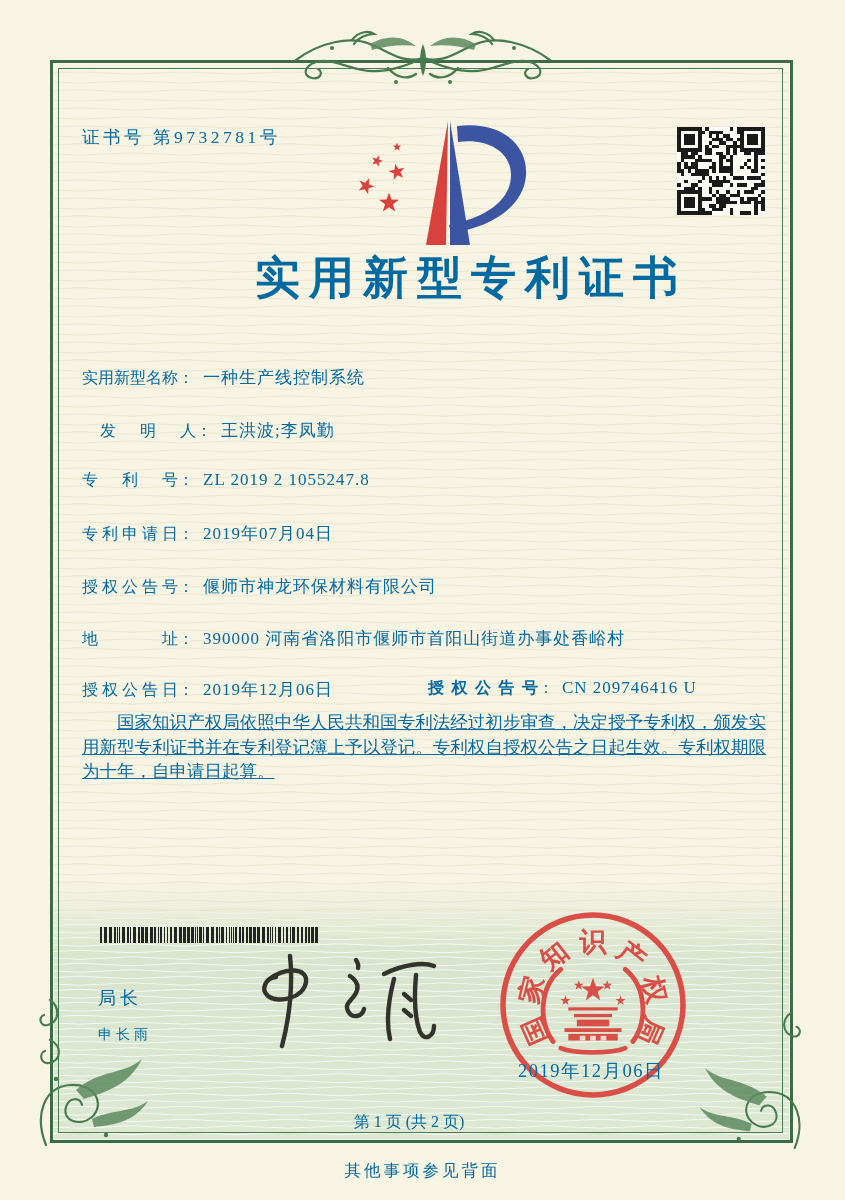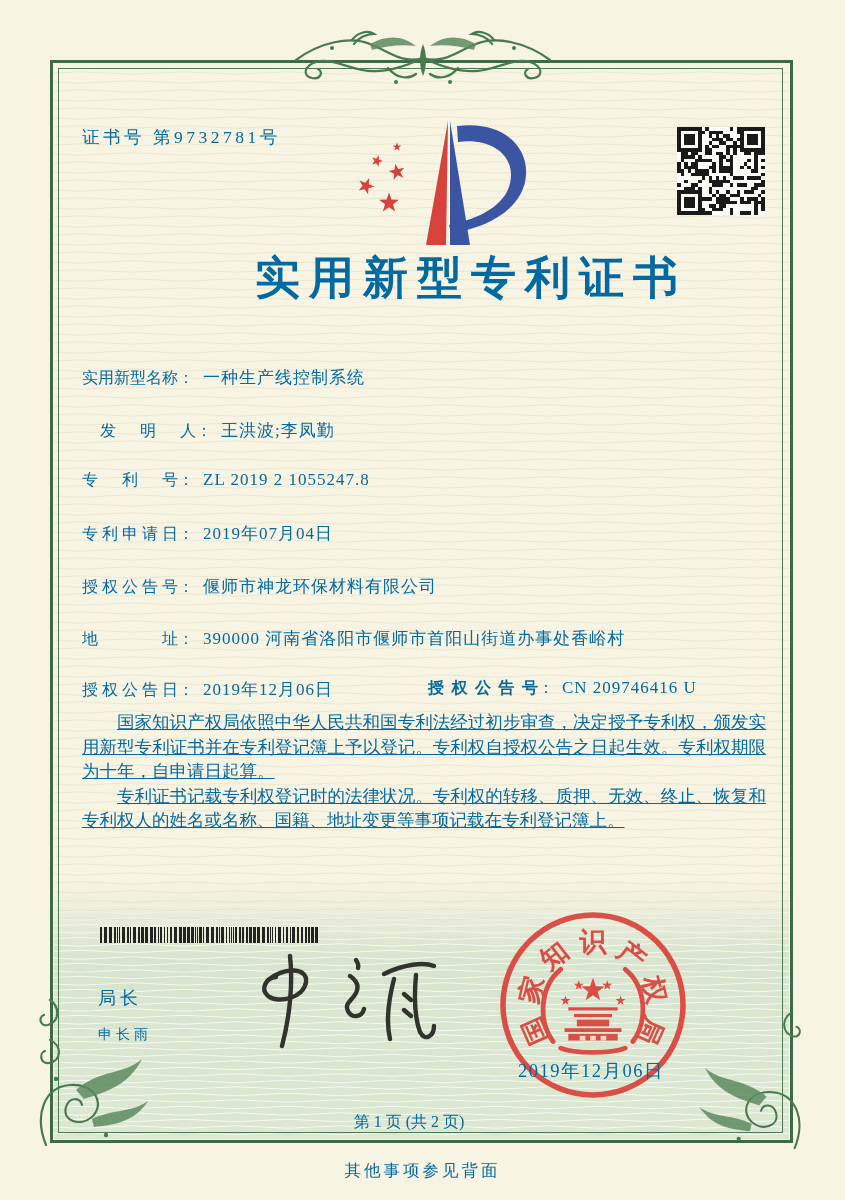--- a/index.html
+++ b/index.html
@@ -373,21 +373,20 @@
   </div>
   <div class="abs row" style="left:82px;top:678px;">
     <span class="flabel">授权公告日</span><span class="colon">：</span><span class="fvalue">2019年12月06日</span>
   </div>
   <div class="abs row" style="left:428px;top:678px;">
     <span class="flabel2">授权公告号</span><span class="colon">：</span><span class="fvalue" style="margin-left:8px;">CN 209746416 U</span>
   </div>
 
   <div class="abs body-text">
     <p>国家知识产权局依照中华人民共和国专利法经过初步审查，决定授予专利权，颁发实用新型专利证书并在专利登记簿上予以登记。专利权自授权公告之日起生效。专利权期限为十年，自申请日起算。</p>
-    <p>专利证书记载专利权登记时的法律状况。专利权的转移、质押、无效、终止、恢复和专利权人的姓名或名称、国籍、地址变更等事项记载在专利登记簿上。</p>
   </div>
 
   <svg id="barcode" class="abs barcode" width="218" height="16">
       <rect x="0" y="0" width="2" height="16" fill="#23231f"></rect>
       <rect x="4" y="0" width="3" height="16" fill="#23231f"></rect>
       <rect x="9" y="0" width="3" height="16" fill="#23231f"></rect>
       <rect x="14" y="0" width="2" height="16" fill="#23231f"></rect>
       <rect x="17" y="0" width="1" height="16" fill="#23231f"></rect>
       <rect x="19" y="0" width="1" height="16" fill="#23231f"></rect>
       <rect x="22" y="0" width="3" height="16" fill="#23231f"></rect>

